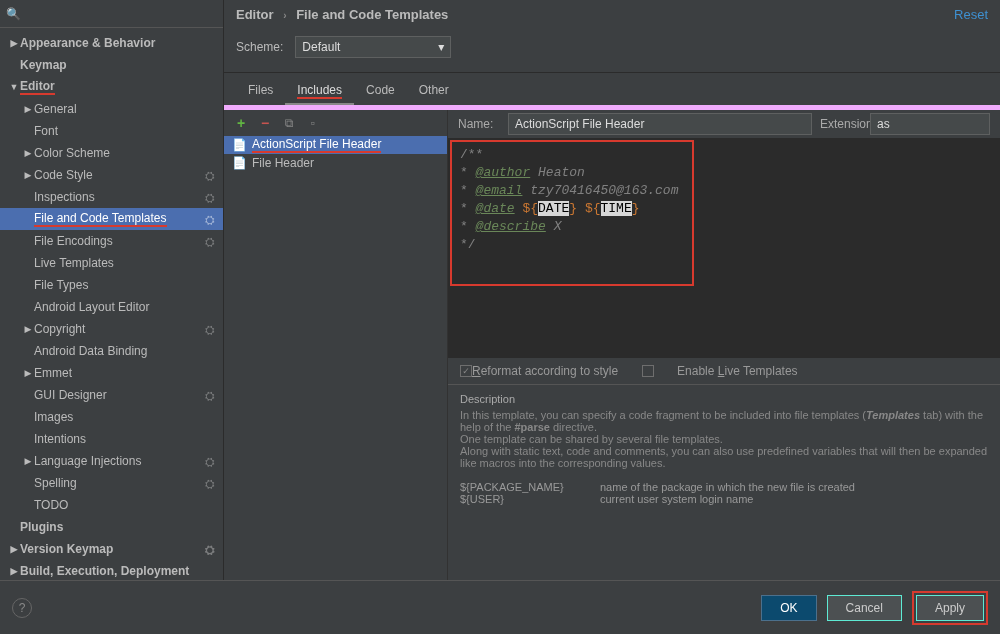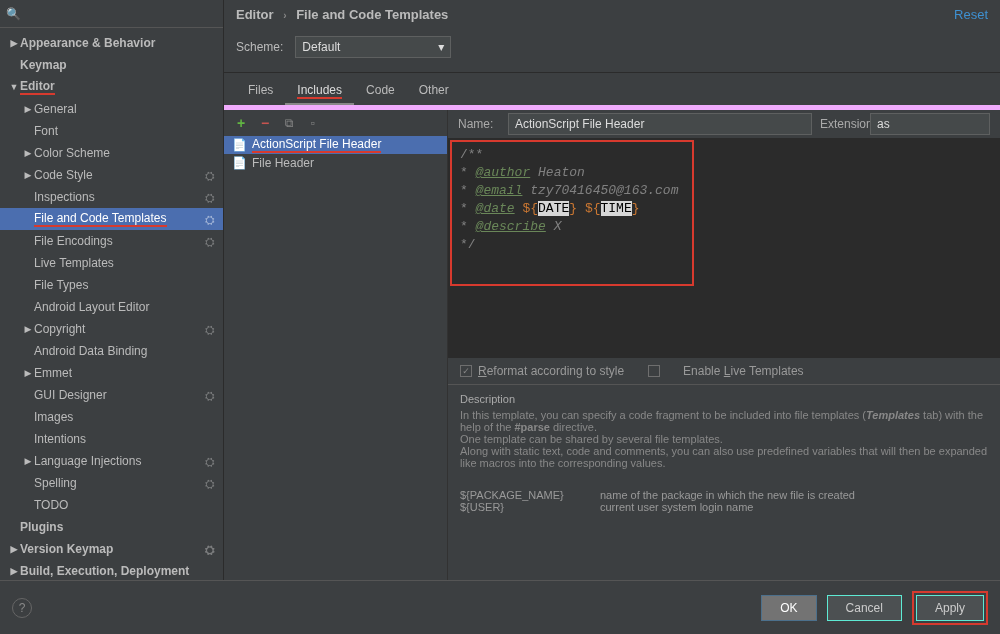--- a/index.html
+++ b/index.html
@@ -166,21 +166,21 @@
   .chk { width: 12px; height: 12px; border: 1px solid #6e6e6e; display: inline-flex; align-items:center; justify-content:center; font-size:9px; }
   .check-row .chk.sel::after { content: "✓"; color: #888; }
   .desc-box {
     border-top: 1px solid #555;
     padding: 8px 12px;
     color: #888; font-size: 11px;
     height: 160px; overflow: hidden;
   }
   .desc-box .title { color:#aaa; margin-bottom:4px; }
   .desc-box em { font-style: italic; font-weight: bold; }
-  .vartable { margin-top: 8px; }
+  .vartable { }
   .vartable .row { display: flex; }
   .vartable .col1 { width: 140px; color:#999; }
   .vartable .col2 { color:#999; }
   .footer {
     position: absolute;
     left: 0; right: 0; bottom: 0;
     height: 54px;
     background: #3c3f41;
     border-top: 1px solid #555;
     display: flex; align-items: center;
@@ -193,21 +193,21 @@
   }
   .footer .spacer { flex: 1; }
   .footer button {
     height: 26px; padding: 0 18px;
     background: #4c5052; color: #ccc;
     border: 1px solid #5eead4;
     margin-left: 10px; font-size: 12px;
     cursor: pointer;
   }
   .footer button.primary {
-    background: #737373; border: 1px solid #4c708c; color: #fff;
+    background: #0c4a6e; border: 1px solid #4c708c; color: #fff;
   }
   .footer .apply-wrap {
     border: 2px solid #d73a2e; padding: 2px; margin-left: 10px;
   }
   .footer .apply-wrap button { margin-left: 0; }
 </style>
 </head>
 <body>
 
 <div class="sidebar">
@@ -385,21 +385,21 @@
         <div class="red-box"></div>
         <div><span class="tok-grey">/**</span></div>
         <div><span class="tok-grey">* </span><span class="tok-tag">@author</span><span> </span><span class="tok-ital">Heaton</span></div>
         <div><span class="tok-grey">* </span><span class="tok-tag">@email</span><span> </span><span class="tok-ital">tzy70416450@163.com</span></div>
         <div><span class="tok-grey">* </span><span class="tok-tag">@date</span><span> </span><span class="tok-var">${</span><span class="tok-bg">DATE</span><span class="tok-var">}</span><span> </span><span class="tok-var">${</span><span class="tok-bg">TIME</span><span class="tok-var">}</span></div>
         <div><span class="tok-grey">* </span><span class="tok-tag">@describe</span><span> </span><span class="tok-ital">X</span></div>
         <div><span class="tok-grey">*/</span></div>
       </div>
 
       <div class="check-row">
-        <span style="display:flex;align-items:center;gap:6px;">
+        <span style="display:flex;align-items:center;">
           <span class="chk sel"></span>
           <span><u>R</u>eformat according to style</span>
         </span>
         <span style="display:flex;align-items:center;gap:23px;justify-content:center;">
           <span class="chk"></span>
           <span>Enable <u>L</u>ive Templates</span>
         </span>
       </div>
 
       <div class="desc-box">

